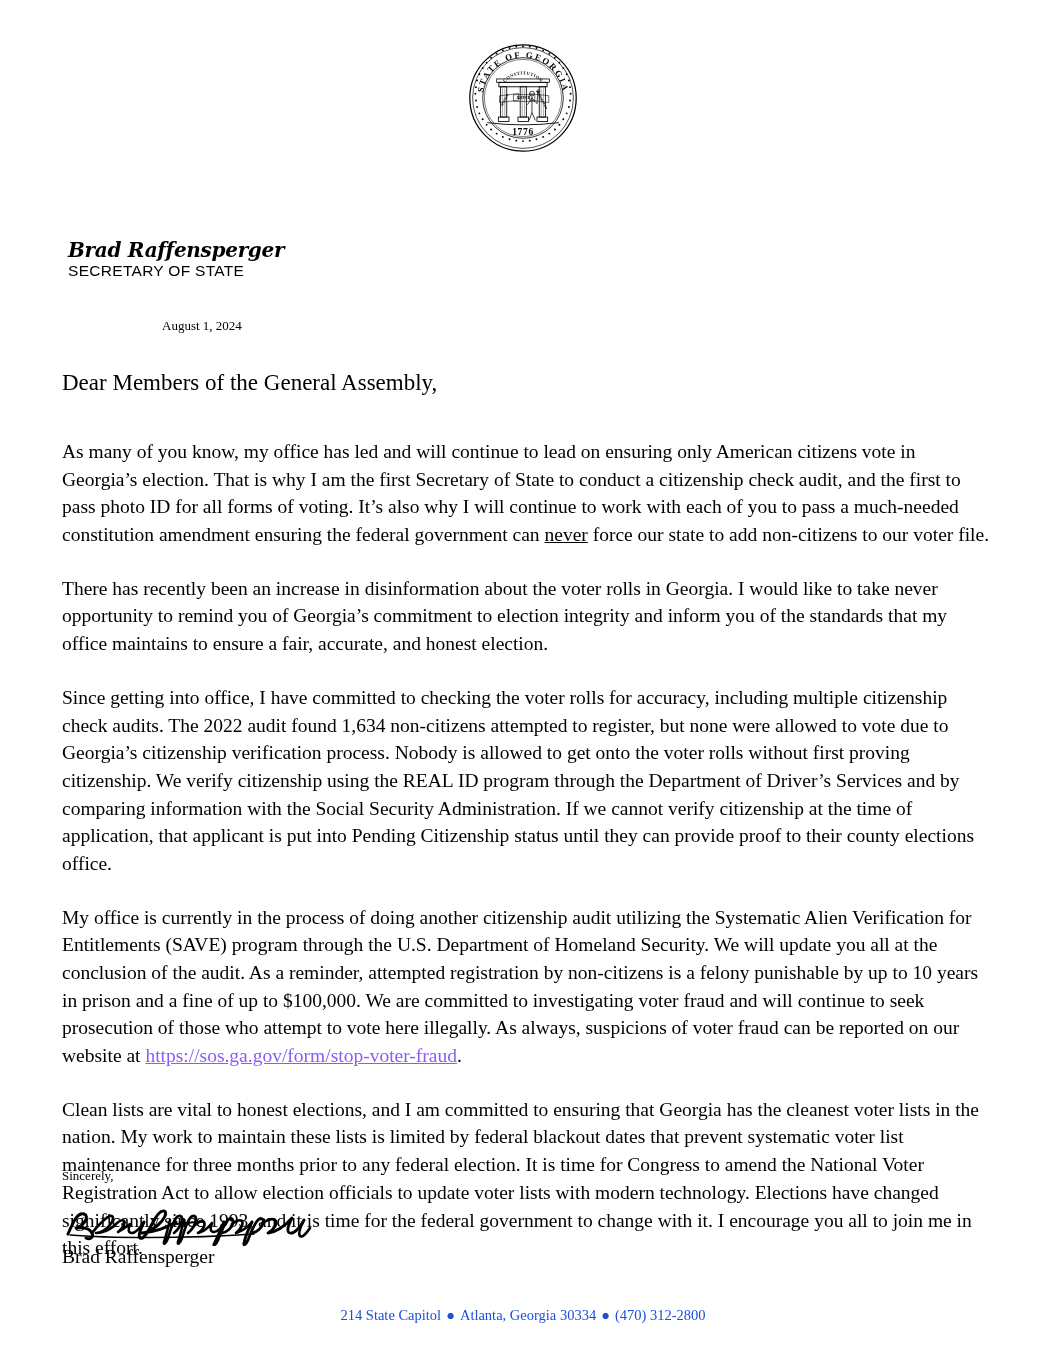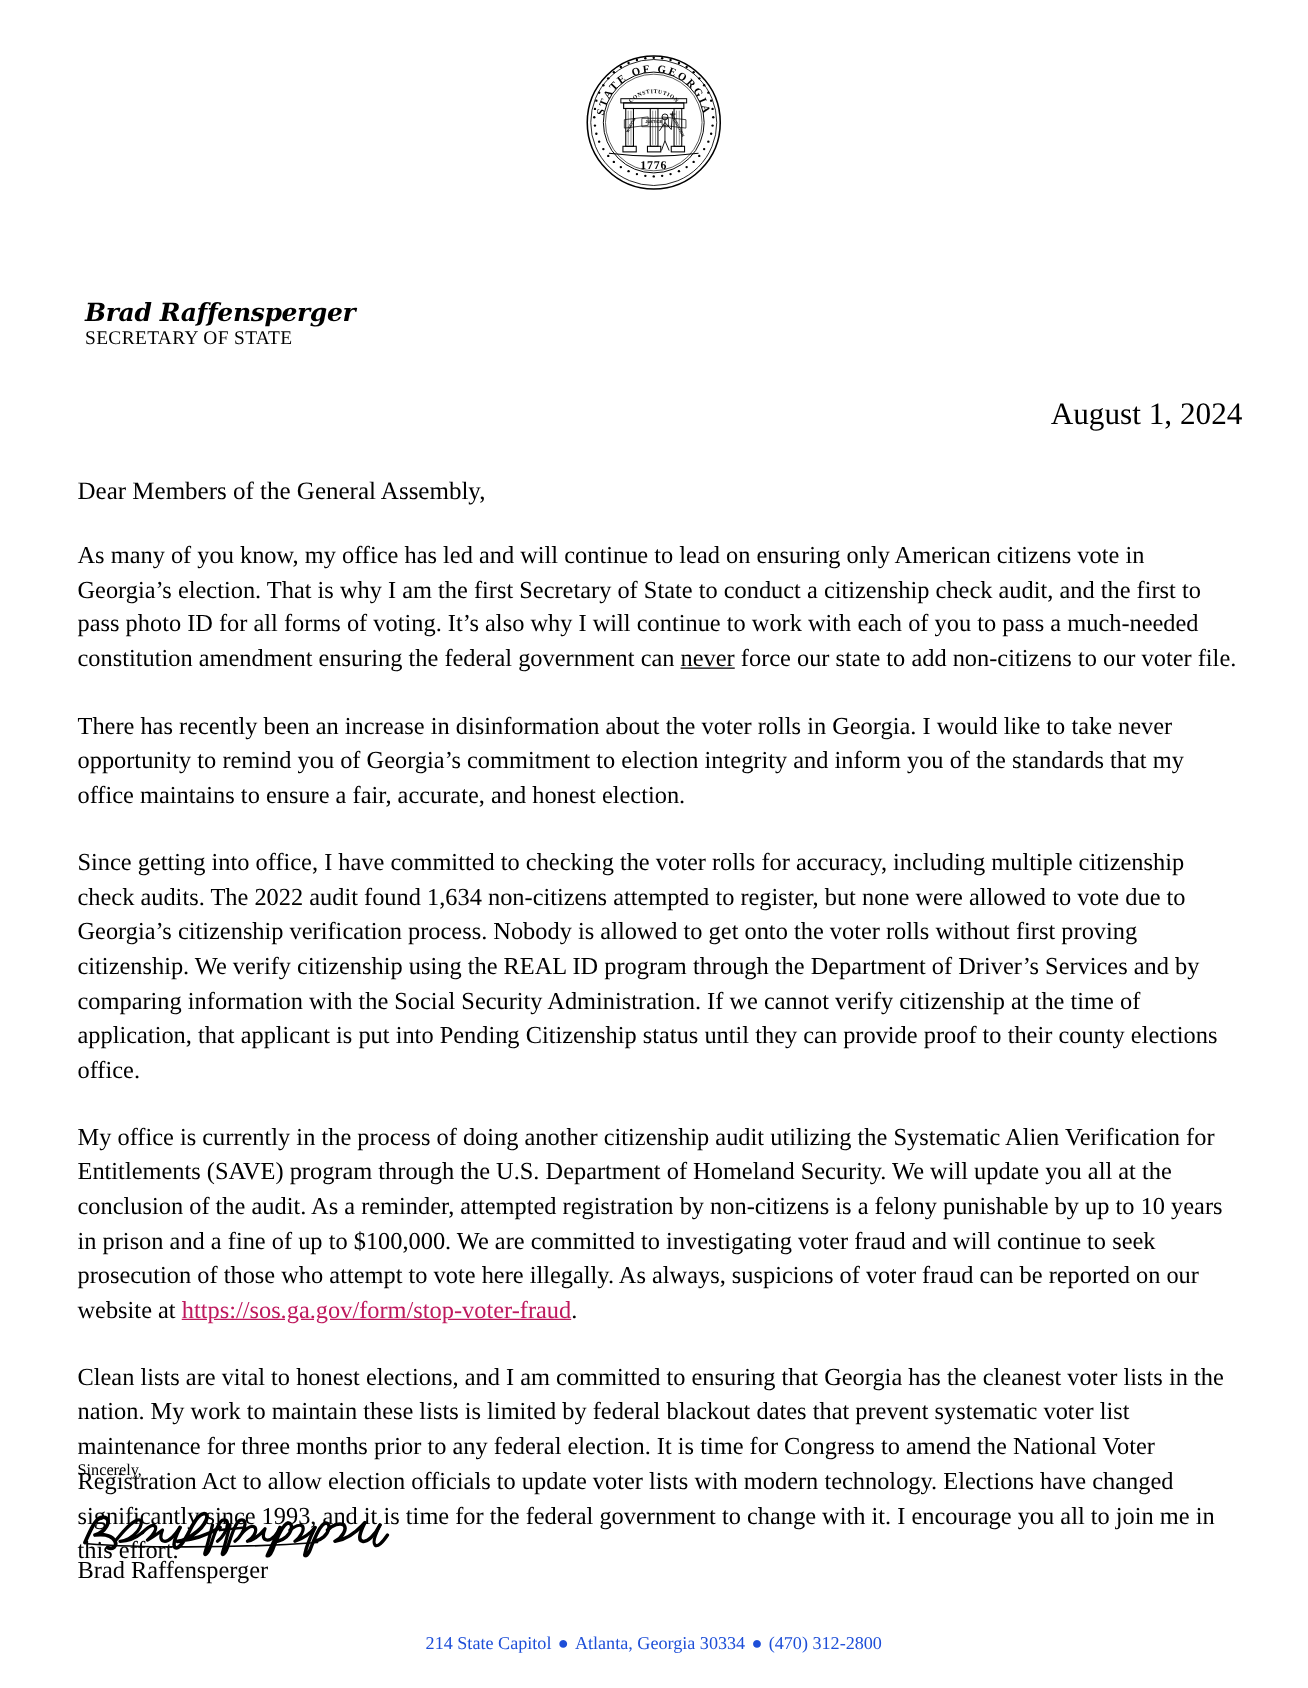--- a/index.html
+++ b/index.html
@@ -55,55 +55,55 @@
     font-size: 20px;
     font-weight: bold;
     font-style: italic;
     font-family: "DejaVu Serif", "Liberation Serif", serif;
     letter-spacing: -0.3px;
     line-height: 1.05;
     color: #000;
   }
   .sec-role {
     font-size: 15.5px;
-    font-family: Liberation Serif, serif;
+    font-family: Liberation Sans, sans-serif;
     letter-spacing: 0.3px;
     margin-top: 1px;
     color: #000;
   }
 
   
   .letter-body {
     position: absolute;
     left: 62px;
     right: 52px;
     top: 318px;
   }
   .date-line {
-    text-align: right;
-    font-size: 25px;
+    text-align: left;
+    font-size: 13px;
     margin-left: 100px;
     margin-bottom: 36px;
   }
   .salutation {
-    font-size: 20px;
-    margin-bottom: 26px;
+    font-size: 23px;
+    margin-bottom: 42px;
   }
   .para {
     font-size: 19.5px;
     line-height: 1.42;
     text-align: left;
     margin: 0 0 26px 0;
     hyphens: none;
   }
   .em-underline {
     text-decoration: underline;
   }
   .link {
-    color: #be185d;
+    color: #8b5cf6;
     text-decoration: underline;
   }
 
   
   .closing {
     position: absolute;
     left: 62px;
     top: 1168px;
   }
   .closing-word {

